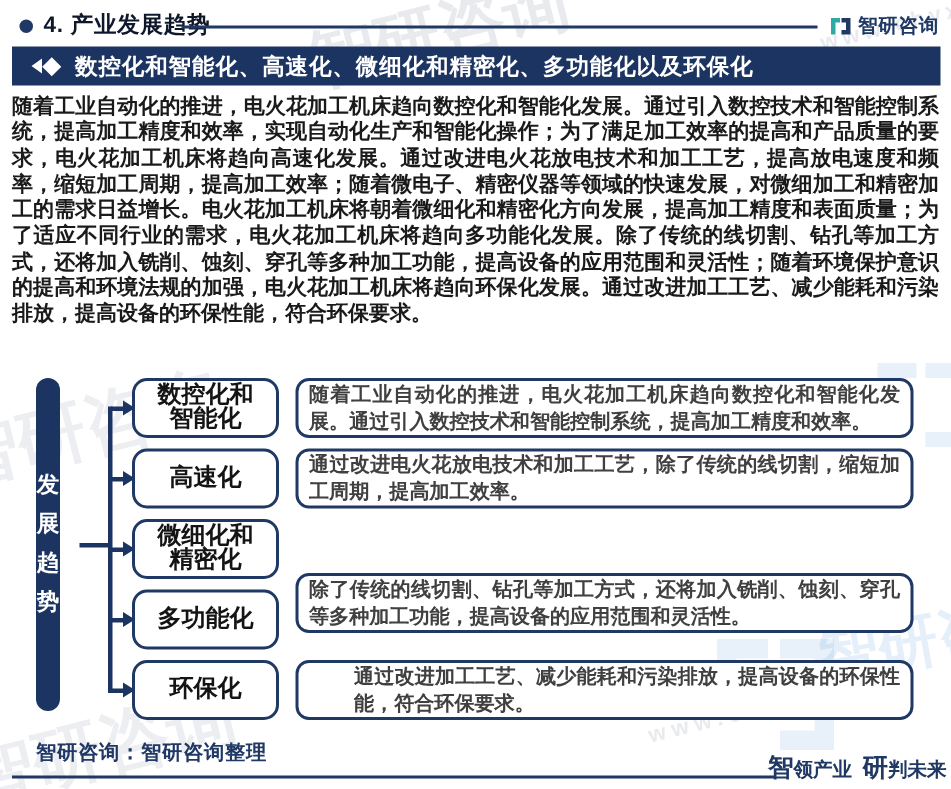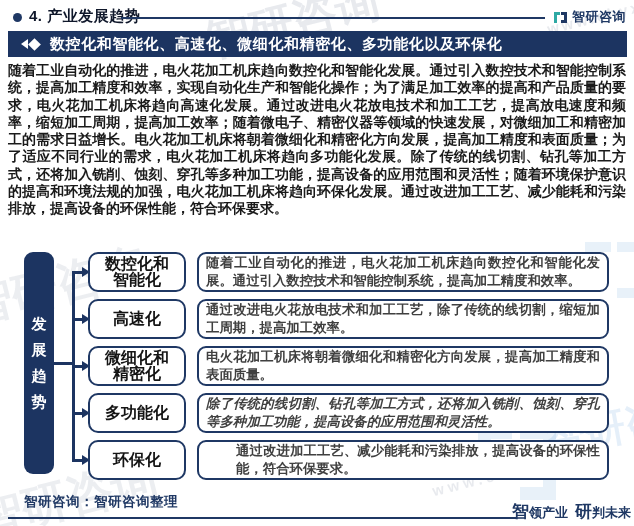--- a/index.html
+++ b/index.html
@@ -26,21 +26,21 @@
     border-bottom:5px solid transparent; border-right:7px solid #ffffff; margin-right:2px; }
   .b-diamond { width:9px; height:9px; background:#ffffff; transform:rotate(45deg);
     margin-right:11px; }
   .banner-text { color:#ffffff; font-size:15px; font-weight:700; letter-spacing:0.6px; }
   
   .intro { position:absolute; left:8px; top:62px; width:618px; font-size:14px;
     line-height:17.3px; color:#1a1a1a; font-weight:600; text-align:justify;
     z-index:3; }
   
   .diagram { position:absolute; left:8px; top:252px; width:618px; height:228px; z-index:3; }
-  .tbar { position:absolute; left:16px; top:0; width:30px; height:222px;
+  .tbar { position:absolute; left:16px; top:0; width:16px; height:222px;
     background:#1C3461; border-radius:9px; display:flex; align-items:center;
     justify-content:center; }
   .tbar-text { color:#ffffff; font-size:15px; font-weight:700; width:15px;
     word-break:break-all; line-height:26px; text-align:center; }
   .trunk-h { position:absolute; left:45px; top:110px; width:20px; height:3px; background:#1C3461; }
   .trunk-v { position:absolute; left:64px; top:19px; width:3px; height:191px; background:#1C3461; }
   .astub { position:absolute; left:66px; width:9px; height:3px; background:#1C3461; }
   .ahead { position:absolute; left:74px; width:0; height:0;
     border-top:5px solid transparent; border-bottom:5px solid transparent;
     border-left:8px solid #1C3461; }
@@ -130,28 +130,27 @@
     <div class="lbox" style="top:47px;">
       <span>高速化</span>
     </div>
     <div class="dbox" style="top:47px;">通过改进电火花放电技术和加工工艺，除了传统的线切割，缩短加工周期，提高加工效率。</div>
 
     <div class="astub" style="top:113px;"></div>
     <div class="ahead" style="top:109px;"></div>
     <div class="lbox" style="top:94px;">
       <span>微细化和精密化</span>
     </div>
-    <div class="dbox" style="top:94px;">电火花加工机床将朝着微细化和精密化方向发展，提高加工精度和表面质量。</div>
 
     <div class="astub" style="top:160px;"></div>
     <div class="ahead" style="top:156px;"></div>
     <div class="lbox" style="top:141px;">
       <span>多功能化</span>
     </div>
-    <div class="dbox" style="top:141px;font-style:italic;">除了传统的线切割、钻孔等加工方式，还将加入铣削、蚀刻、穿孔等多种加工功能，提高设备的应用范围和灵活性。</div>
+    <div class="dbox" style="top:130px;">除了传统的线切割、钻孔等加工方式，还将加入铣削、蚀刻、穿孔等多种加工功能，提高设备的应用范围和灵活性。</div>
 
     <div class="astub" style="top:207px;"></div>
     <div class="ahead" style="top:203px;"></div>
     <div class="lbox" style="top:188px;">
       <span>环保化</span>
     </div>
     <div class="dbox" style="top:188px;padding-left:37px;">通过改进加工工艺、减少能耗和污染排放，提高设备的环保性能，符合环保要求。</div>
   </div>
 
   <div class="src">智研咨询：智研咨询整理</div>

